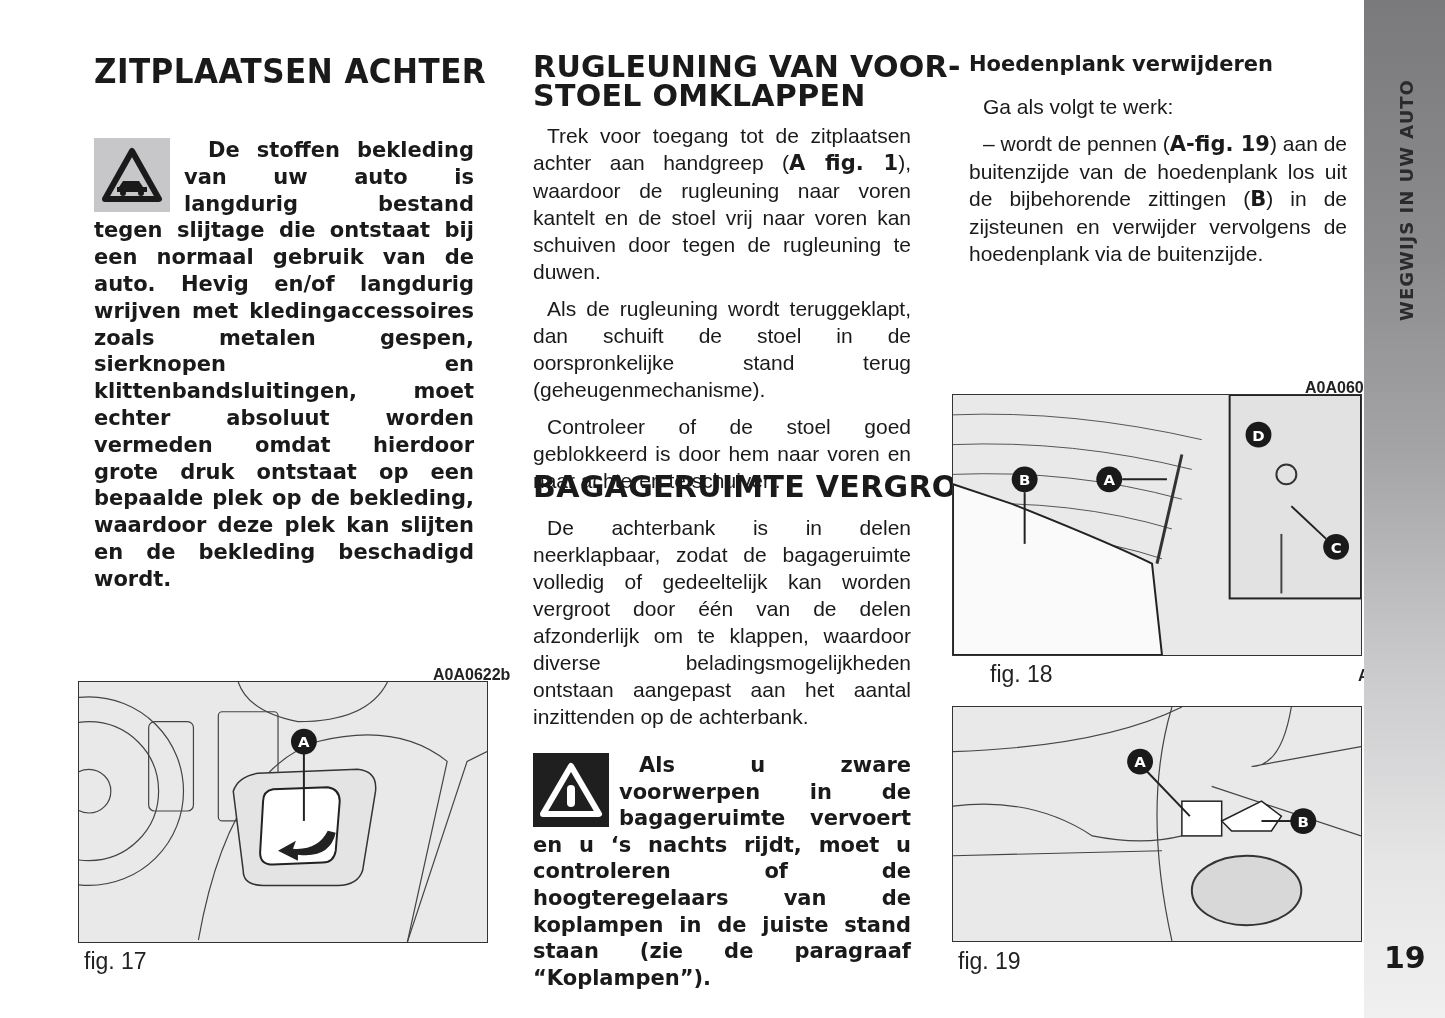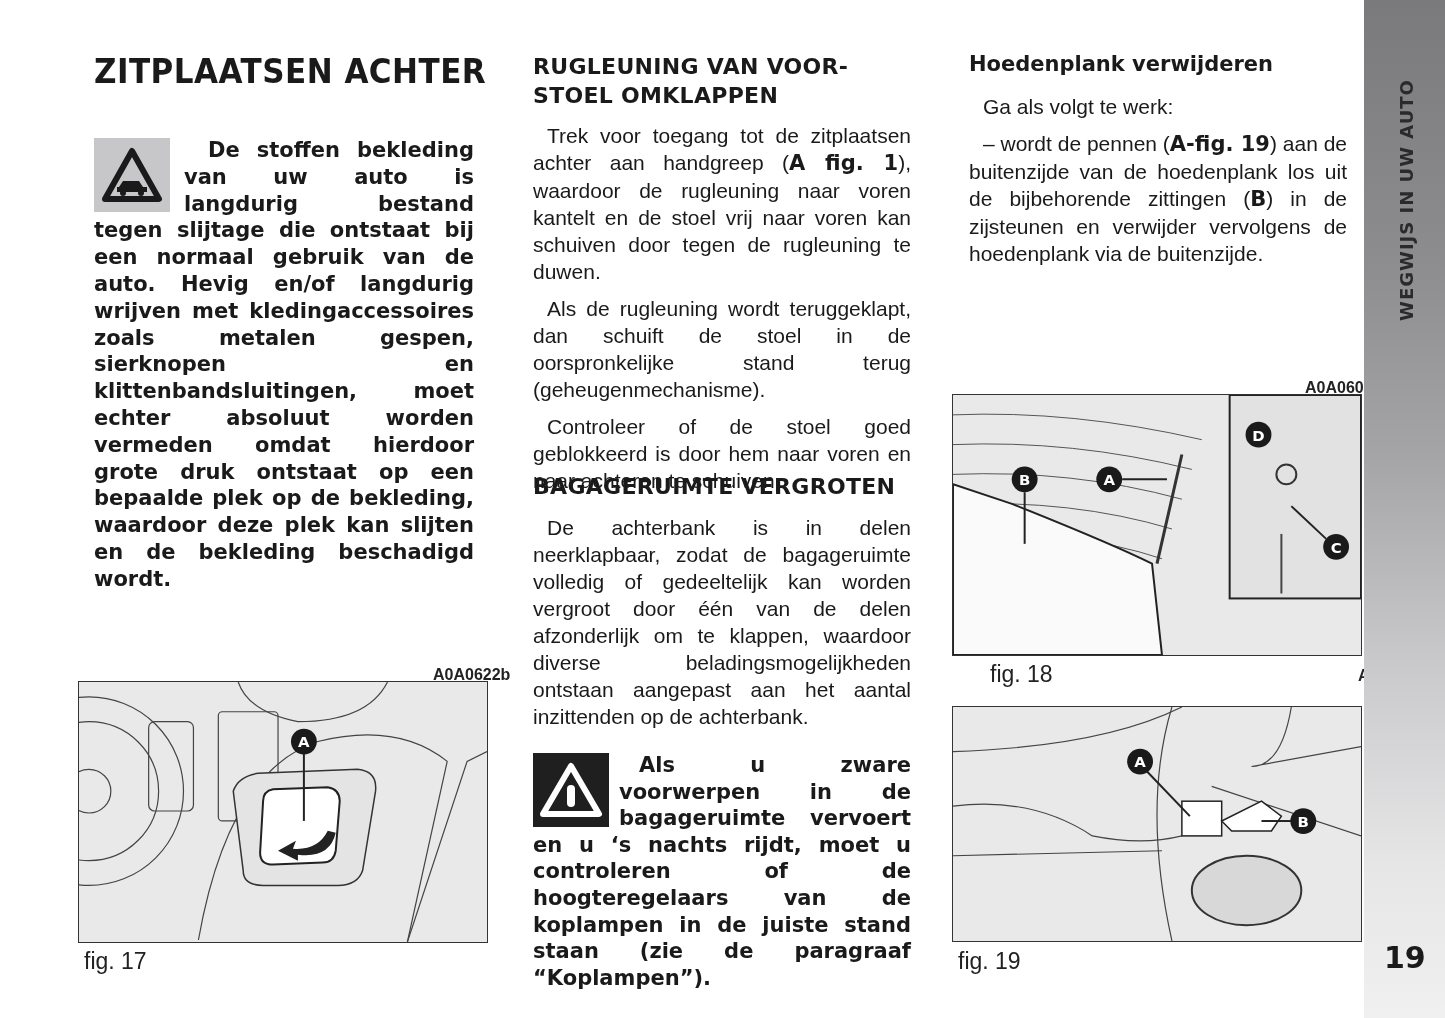--- a/index.html
+++ b/index.html
@@ -9,21 +9,21 @@
   
   #title-main { position: absolute; left: 94px; top: 52px; font-size: 33px; font-weight: 900;
     font-family: "DejaVu Sans", sans-serif; letter-spacing: 0.5px; transform: scaleX(0.94); transform-origin: left; }
   #warn1 { position: absolute; left: 94px; top: 137px; width: 380px; font-size: 21px; line-height: 26.8px;
     text-align: justify; font-family: "DejaVu Sans", sans-serif; font-weight: bold; }
   #warn1 .icon-box { float: left; width: 76px; height: 74px; background: #c7c7c9; margin: 1px 14px 0 0;
     display: flex; align-items: center; justify-content: center; }
   #warn1 p { text-indent: 24px; }
 
   
-  .h2 { position: absolute; font-family: "DejaVu Sans", sans-serif; font-weight: bold; font-size: 22px;
+  .h2 { position: absolute; font-family: "DejaVu Sans", sans-serif; font-weight: bold; font-size: 30px;
     line-height: 29px; letter-spacing: 0.3px; }
   .body2 { position: absolute; font-size: 21px; line-height: 27px; text-align: justify; }
   .body2 p { text-indent: 14px; margin-bottom: 10px; }
 
   #warn2 { position: absolute; left: 533px; top: 752px; width: 378px; font-size: 21px; line-height: 26.6px;
     text-align: justify; font-family: "DejaVu Sans", sans-serif; font-weight: bold; }
   #warn2 .icon-box { float: left; width: 76px; height: 74px; background: #1f1f1f; margin: 1px 10px 0 0;
     display: flex; align-items: center; justify-content: center; }
   #warn2 p { text-indent: 20px; }
 

